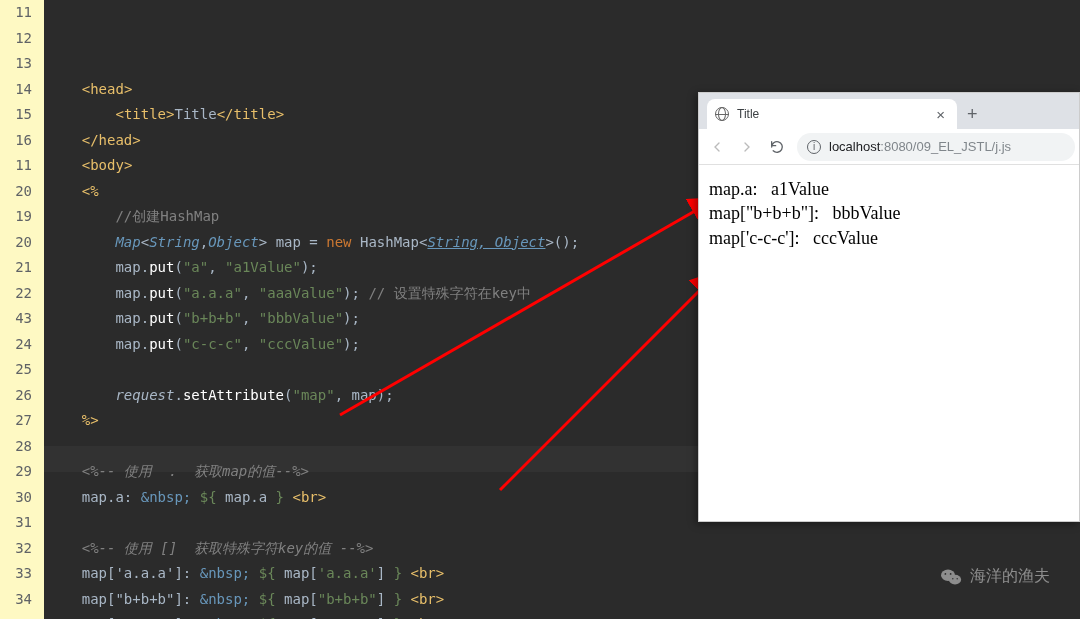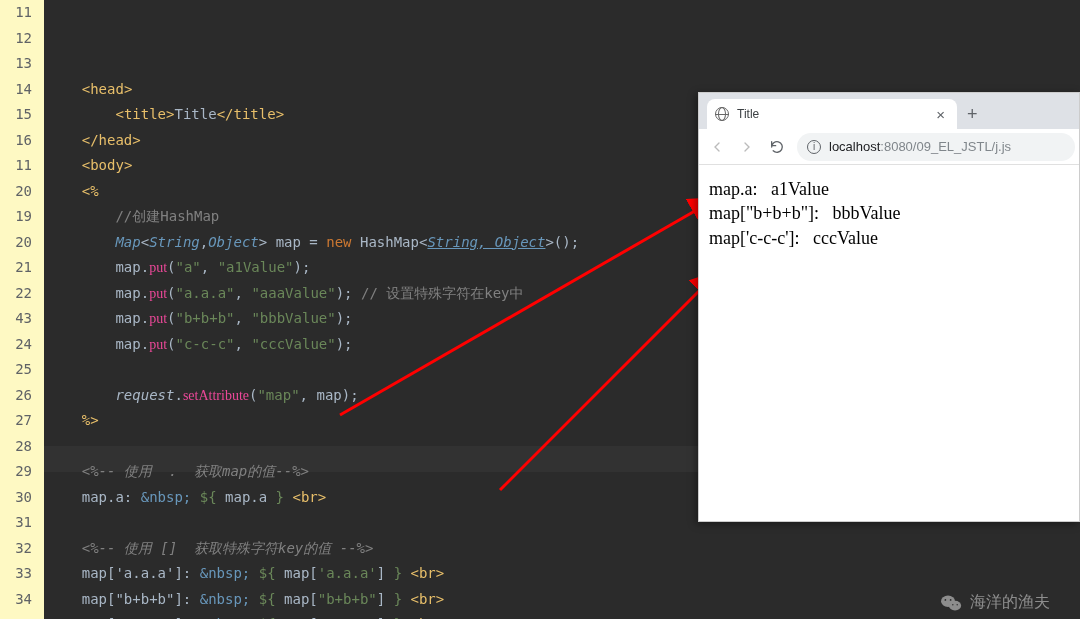--- a/index.html
+++ b/index.html
@@ -40,21 +40,21 @@
     .code .line { position: relative; z-index: 1; }
     .fold { color: #606366; position: absolute; left: 48px; z-index: 2; }
     
     
     .tag { color: #e8bf6a; }
     .tagname { color: #e8bf6a; }
     .op { color: #a9b7c6; }
     .kw { color: #cc7832; }
     .type { color: #6897bb; font-style: italic; }
     .var { color: #a9b7c6; }
-    .method { color: #ec4899; font-family: Liberation Serif, serif; }
+    .method { color: #ffffff; }
     .string { color: #6a8759; }
     .comment { color: #808080; }
     .elop { color: #6a8759; }
     .elexpr { color: #a9b7c6; }
     .ent { color: #6897bb; }
     .italic { font-style: italic; }
 
     
     .browser {
       position: absolute;
@@ -127,21 +127,21 @@
       line-height: 1.35;
     }
     .b-content .row { white-space: pre; }
 
     
     .arrows { position: absolute; top: 0; left: 0; z-index: 5; pointer-events: none; }
 
     
     .watermark {
       position: absolute;
-      bottom: 6px;
+      bottom: 32px;
       right: 30px;
       display: flex;
       align-items: center;
       color: #ddd;
       opacity: 0.55;
       font-family: sans-serif;
       font-size: 16px;
       z-index: 20;
     }
     .wm-icon {

